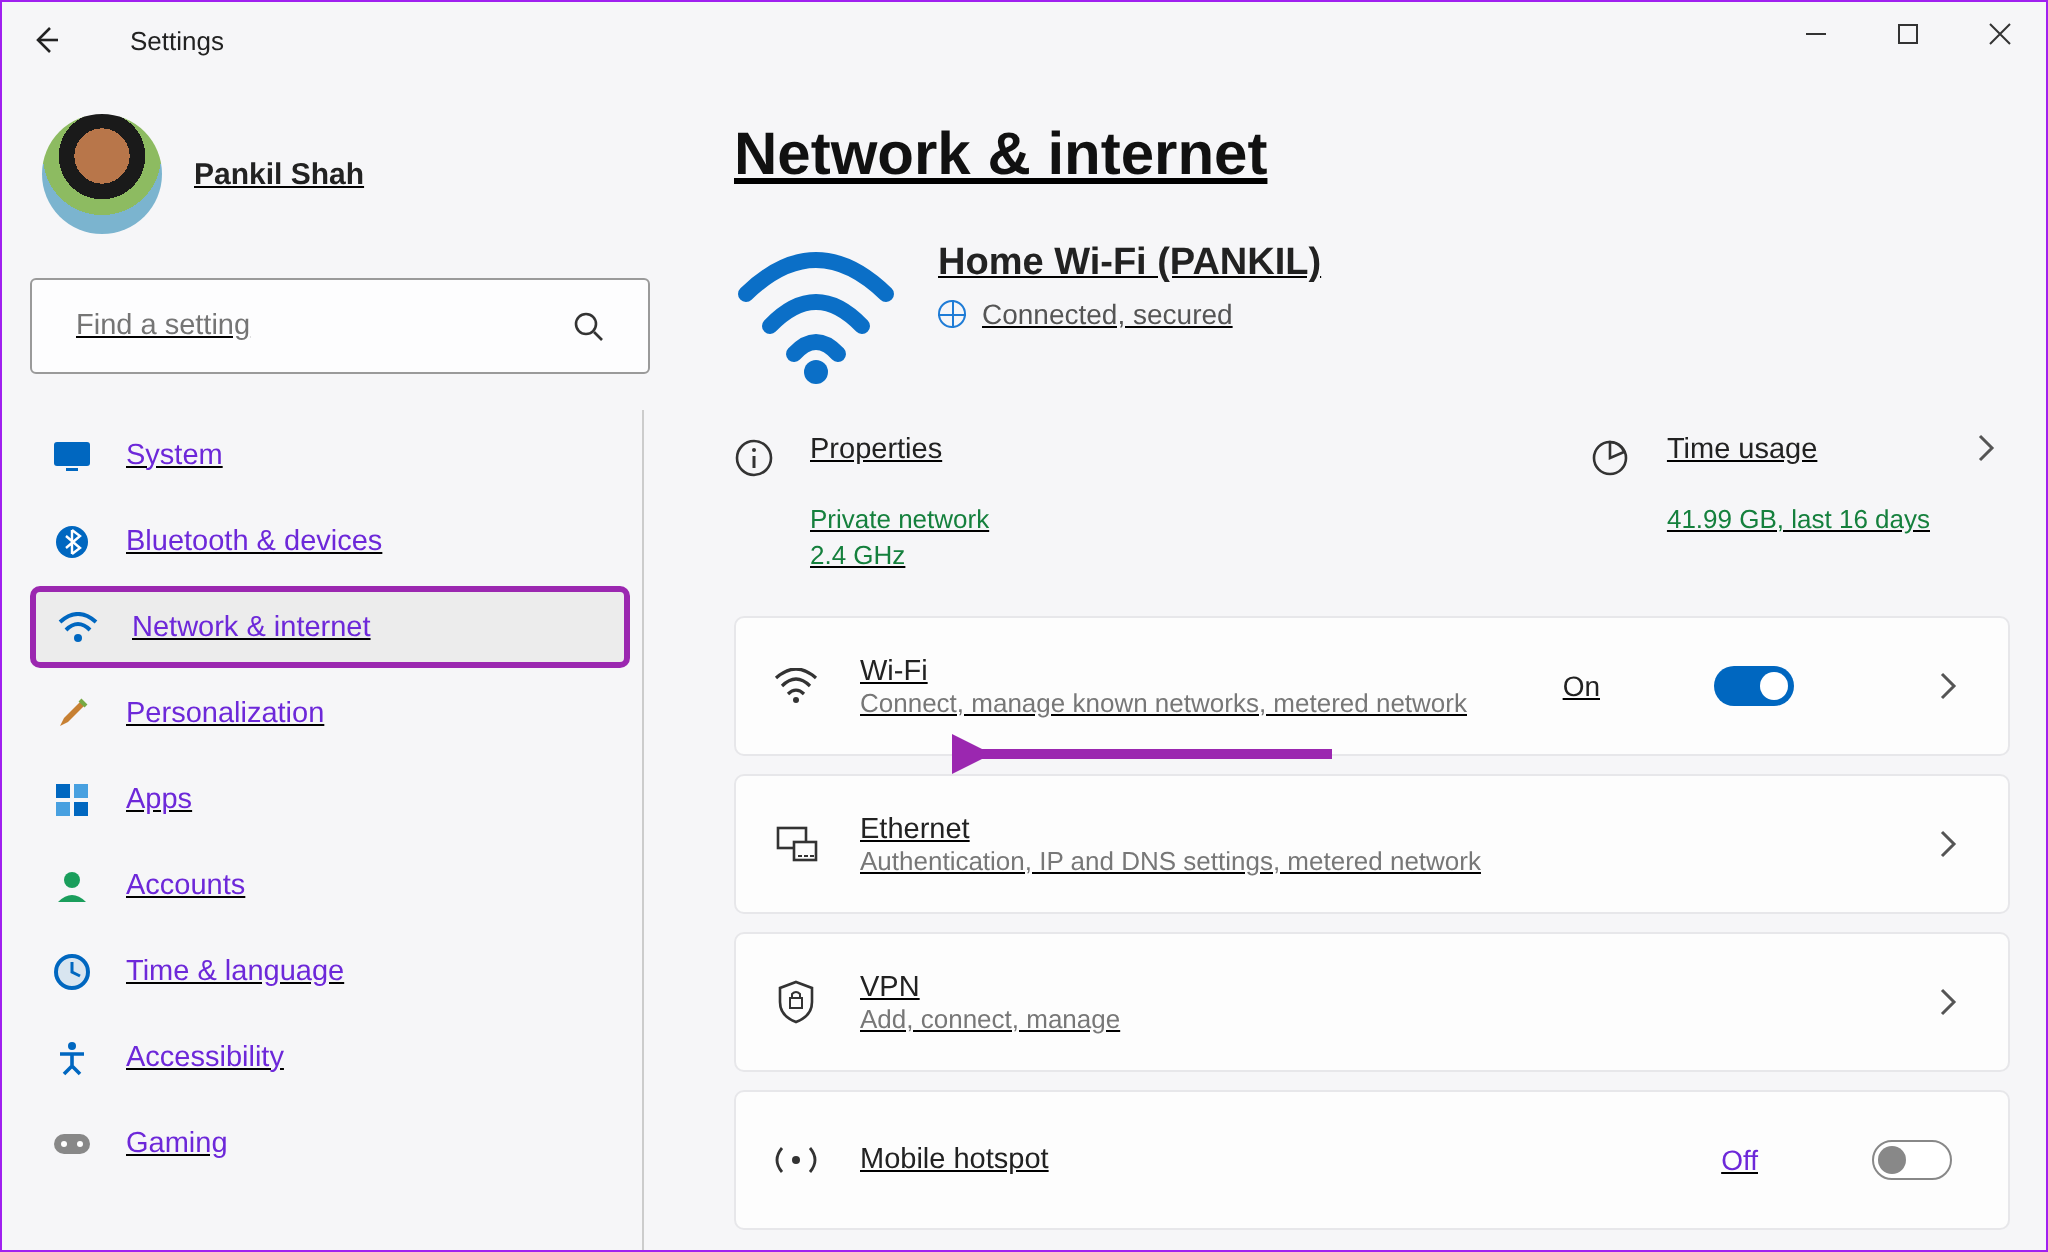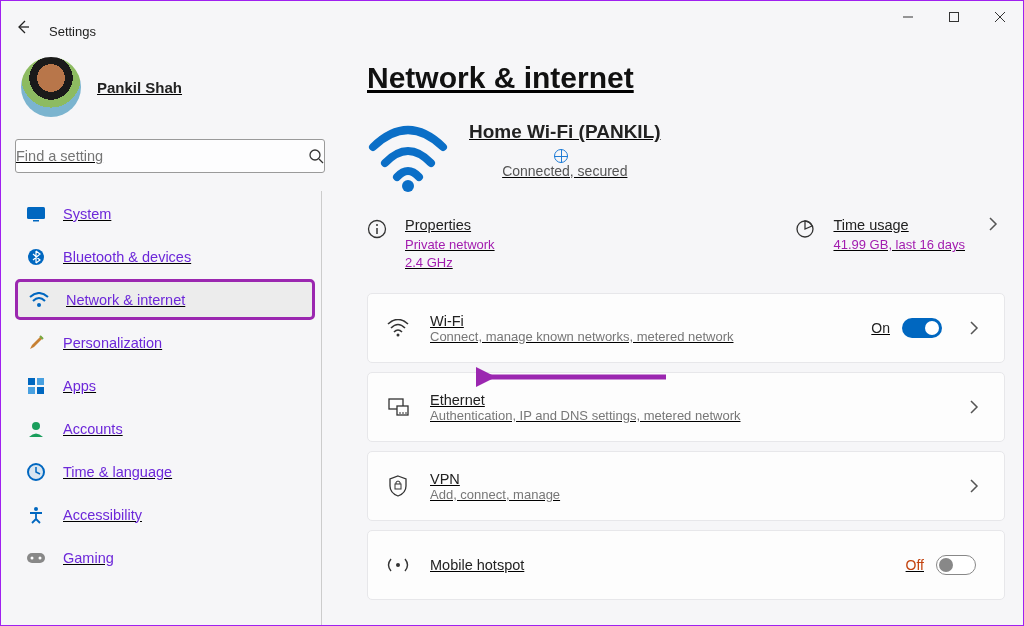--- a/index.html
+++ b/index.html
@@ -1,56 +1,56 @@
 <!DOCTYPE html>
 <html><head>
 <meta charset="utf-8">
 <style>
 * { margin:0; padding:0; box-sizing:border-box; font-family:"Segoe UI",Arial,sans-serif; }
 body { width:1024px; height:626px; background:#f6f6f8; overflow:hidden; border:1px solid #a020f0; position:relative; }
-.titlebar { height:38px; display:flex; align-items:flex-end; padding:0 4px; }
+.titlebar { height:38px; display:flex; align-items:center; padding:0 4px;gap:16px; }
 .titlebar .back { width:24px; height:24px; display:flex; align-items:center; justify-content:center; margin:0 14px 0 6px; cursor:pointer; }
 .titlebar .title { font-size:13px; color:#222; }
 .winctrls { position:absolute; right:0; top:0; display:flex; height:32px; }
 .winctrls > div { width:46px; display:flex; align-items:center; justify-content:center; cursor:pointer; }
 .content { display:flex; height:calc(100% - 38px);text-decoration:underline; }
 .sidebar { width:330px; padding:8px 10px 0 14px; display:flex; flex-direction:column; }
 .profile { display:flex; align-items:center; margin:10px 0 22px 6px; }
 .avatar { width:60px; height:60px; border-radius:50%; background:radial-gradient(circle at 50% 35%,#b8764a 0 28%,#1a1a1a 28% 44%,#8dbb61 44% 60%,#7bb4cf 60% 100%); margin-right:16px; }
 .profile .name { font-size:15px; font-weight:600; color:#222; }
-.searchbox { display:flex; align-items:center; border:1px solid #9a9a9a; background:#fdfdfe; border-radius:3px; height:34px; padding:0 0; width:310px; margin-bottom:18px; }
+.searchbox { display:flex; align-items:center; border:1px solid #9a9a9a; background:#fdfdfe; border-radius:3px; height:48px; padding:0 22px; width:310px; margin-bottom:18px; }
 .searchbox input { border:none; outline:none; flex:1; font-size:14.5px; background:transparent; color:#555; }
 .searchbox .sicon { color:#333; }
 .nav { flex:1; overflow:hidden; border-right:1px solid #ccc; margin-right:-1px; padding-right:6px; }
 .nav-item { display:flex; align-items:center; height:41px; padding:0 10px; border-radius:4px; cursor:pointer; font-size:14.5px; color:#6d28d9; margin:2px 0; position:relative; }
 .nav-item .nicon { width:22px; height:22px; margin-right:16px; display:flex; align-items:center; justify-content:center; }
 .nav-item.active { background:#ececec; }
 .highlight { border:3px solid #9b27b0; border-radius:5px; }
 .main { flex:1; padding:22px 18px 0 36px; overflow-y:auto; }
 .main h1 { font-size:30px; font-weight:600; color:#111; margin-bottom:26px; }
 .netheader { display:flex; align-items:flex-start; margin-bottom:24px; }
 .wifibig { width:82px; height:70px; margin-right:20px; margin-top:2px; }
 .net-title { font-size:19px; font-weight:600; color:#222; margin-bottom:6px; }
-.net-sub { font-size:14px; color:#555; display:flex; align-items:center;flex-direction:column; }
+.net-sub { font-size:14px; color:#555; display:flex; align-items:center; }
 .net-sub .globe { width:14px; height:14px; border:1px solid #1f7cd6; border-radius:50%; margin-right:8px; position:relative; }
 .net-sub .globe::before { content:""; position:absolute; left:-1px; right:-1px; top:50%; border-top:1px solid #1f7cd6; }
 .net-sub .globe::after { content:""; position:absolute; top:-1px; bottom:-1px; left:50%; border-left:1px solid #1f7cd6; }
 .proprow { display:flex; align-items:flex-start; margin-bottom:22px; }
 .propitem { display:flex; align-items:flex-start; cursor:pointer; }
 .propitem.left { flex:1; }
 .propitem .picon { width:22px; height:22px; margin-right:16px; margin-top:2px; color:#333; }
 .propitem .plabel { font-size:14.5px; color:#222; font-weight:540; }
-.propitem .psub { font-size:13px; color:#a21caf; margin-top:3px; line-height:1.35; }
+.propitem .psub { font-size:13px; color:#15803d; margin-top:18px; line-height:1.35; }
 .chev { width:24px; color:#555; display:flex; align-items:center; justify-content:center; margin-left:10px; }
 .card { background:#fdfdfd; border:1px solid #e7e7ea; border-radius:5px; margin-bottom:9px; padding:16px 18px; display:flex; align-items:center; cursor:pointer; min-height:70px; }
 .card .cicon { width:24px; height:24px; margin-right:20px; color:#333; display:flex; align-items:center; justify-content:center; }
 .card .ctext { flex:1; }
 .card .clabel { font-size:14.5px; color:#222; }
 .card .csub { font-size:13px; color:#777; margin-top:0; }
-.card .cright { display:flex; align-items:center; font-size:14px; color:#222; }
+.card .cright { display:flex; align-items:center; font-size:14px; color:#222;gap:45px; }
 .toggle { width:40px; height:20px; border-radius:10px; background:#0067c0; position:relative; margin:0 10px 0 12px; }
 .toggle::after { content:""; position:absolute; right:3px; top:3px; width:14px; height:14px; border-radius:50%; background:#fff; }
 .toggle.off { background:#fff; border:1px solid #888; }
 .toggle.off::after { left:2px; right:auto; top:2px; background:#888; }
 .arrow { position:absolute; left:475px; top:366px; pointer-events:none; }
 svg { display:block; }
 </style>
 </head>
 <body>
 
@@ -306,21 +306,21 @@
           <svg width="22" height="20">
             <path d="M4 4 Q-1 10 4 16" stroke="#333" stroke-width="1.4" fill="none"></path>
             <path d="M18 4 Q23 10 18 16" stroke="#333" stroke-width="1.4" fill="none"></path>
             <circle cx="11" cy="10" r="2" fill="#333"></circle>
           </svg>
         </span>
       <div class="ctext">
         <div class="clabel">Mobile hotspot</div>
       </div>
       <div class="cright">
-        <span style="color:#c2410c">Off</span>
+        <span style="color:#6d28d9">Off</span>
         <div class="toggle off"></div>
       </div>
     </div>
   </div>
 </div>
 
 <svg class="arrow" width="200" height="20">
   <defs>
       <marker id="ah" markerWidth="10" markerHeight="10" refX="2" refY="5" orient="auto">
         <path d="M10 0 L0 5 L10 10 Z" fill="#9b27b0"></path>

